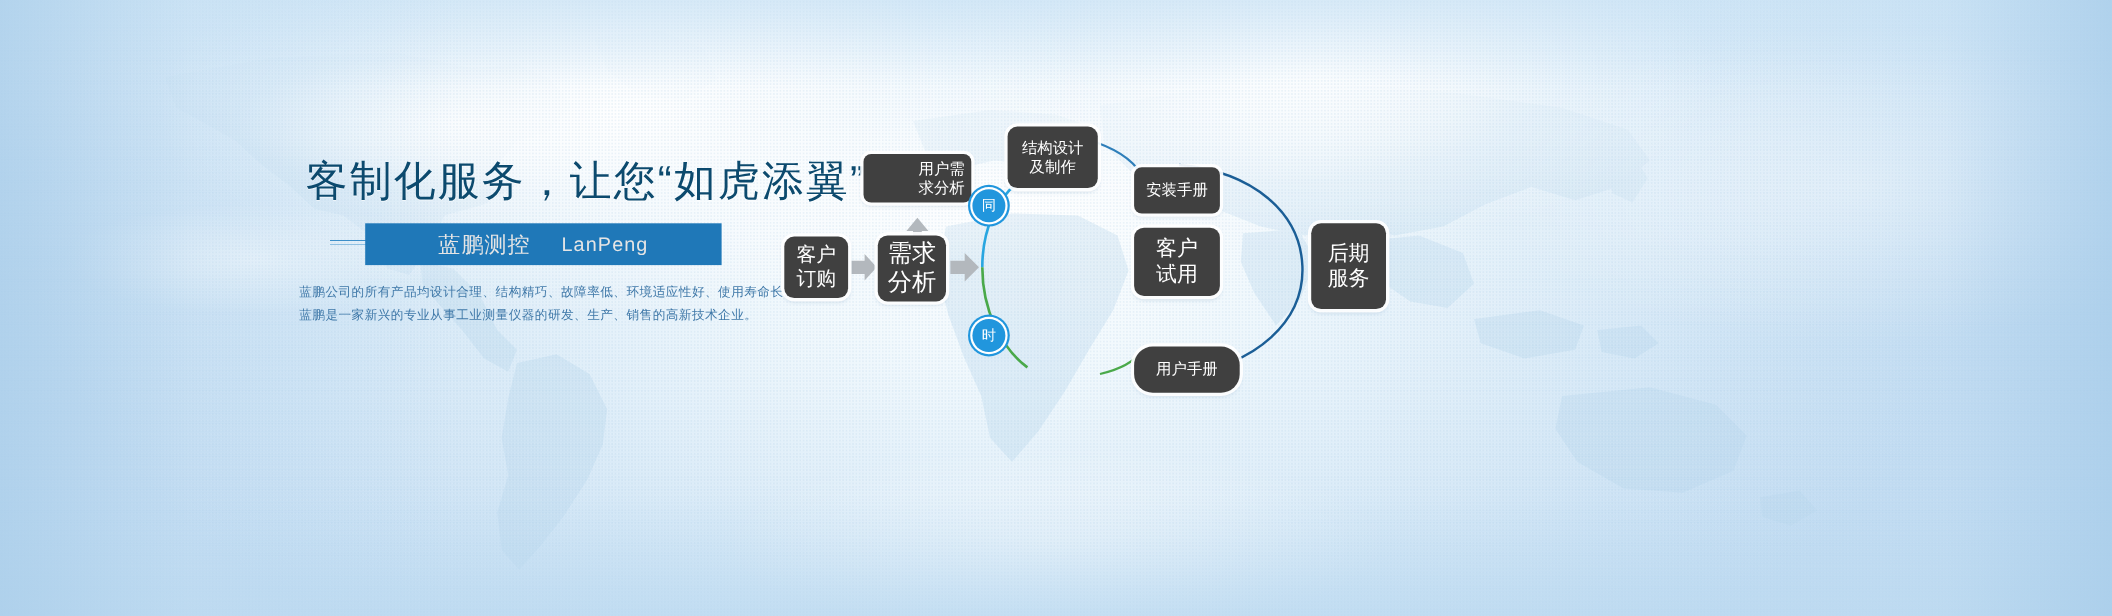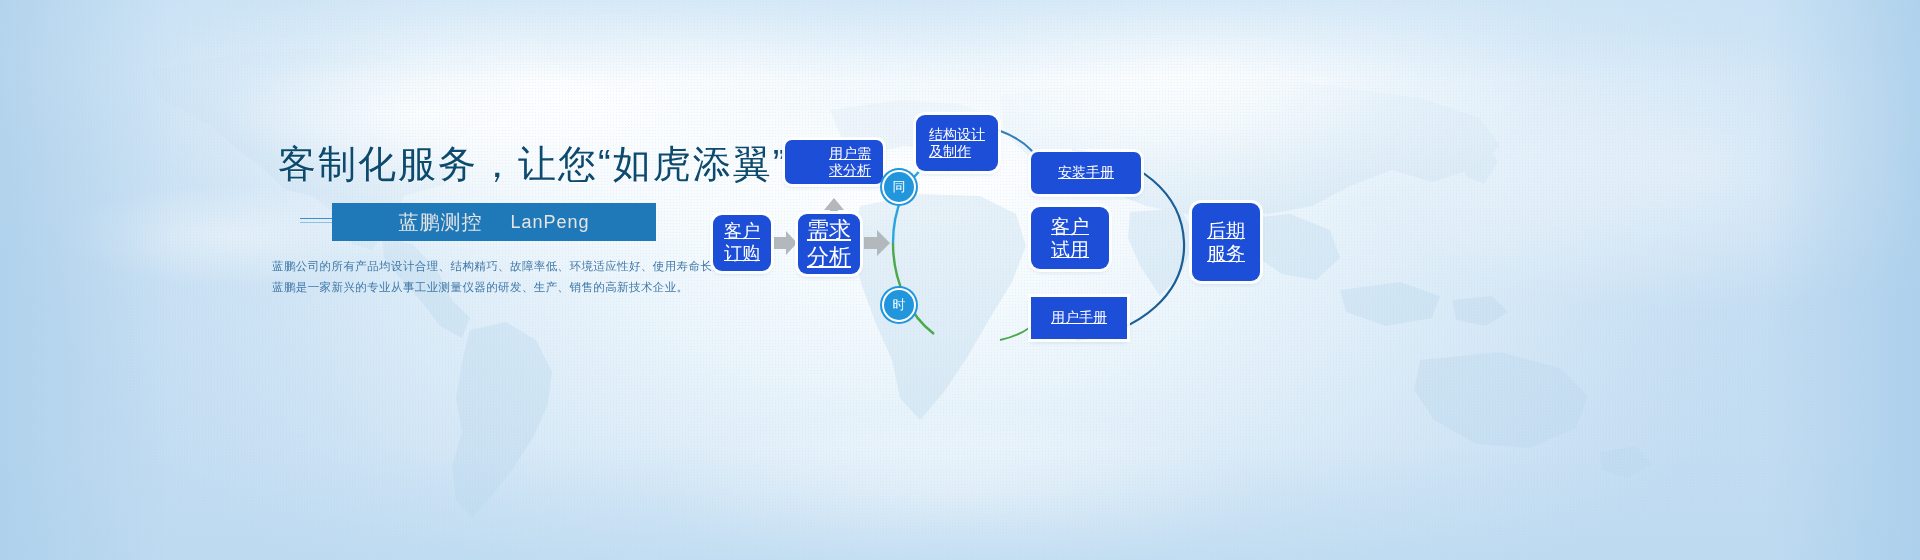--- a/index.html
+++ b/index.html
@@ -87,39 +87,38 @@
     color:#3f78a8; font-size:11.5px; line-height:22px; letter-spacing:.4px;
     white-space:nowrap;
   }
   .desc.l1 { top:255px; left:272px; width:414px; }
   .desc.l2 { top:277px; left:272px; width:414px;font-family:Liberation Mono, monospace; }
 
   
   .flow { position:absolute; left:0; top:0; width:1920px; height:560px; }
   .node {
     position:absolute;
-    background:#1d4ed8;
+    background:#404040;
     color:#ffffff;
     border-radius:9px;
     display:flex; align-items:center; justify-content:center;
-    text-align:left;
+    text-align:center;
     line-height:1.22;
     box-shadow: 0 0 0 3px rgba(255,255,255,.92), 0 2px 5px rgba(40,90,140,.28);
     white-space:pre-line;
     font-weight:400;
-    text-decoration:underline;
   }
   .n-userreq { left:785px; top:140px; width:98px;  height:44px; font-size:14px; border-radius:7px;padding-left:44px; }
   .n-order   { left:713px; top:215px; width:58px;  height:56px; font-size:18px; }
   .n-analyze { left:798px; top:214px; width:62px;  height:60px; font-size:22px; }
   .n-struct  { left:916px; top:115px; width:82px;  height:56px; font-size:14px; }
   .n-soft    { left:916px; top:315px; width:84px;  height:58px; font-size:14px; }
-  .n-install { left:1031px; top:152px; width:110px; height:42px; font-size:14px; border-radius:7px; }
+  .n-install { left:1031px; top:152px; width:78px; height:42px; font-size:14px; border-radius:7px; }
   .n-trial   { left:1031px; top:207px; width:78px; height:62px; font-size:19px; }
-  .n-manual  { left:1031px; top:297px; width:96px; height:42px; font-size:14px; border-radius:0; }
+  .n-manual  { left:1031px; top:315px; width:96px; height:42px; font-size:14px; border-radius:17px; }
   .n-after   { left:1192px; top:203px; width:68px; height:78px; font-size:19px; }
 
   .badge {
     position:absolute; width:30px; height:30px; border-radius:50%;
     background:#2196dd; color:#fff;
     display:flex; align-items:center; justify-content:center;
     font-size:13px;
     box-shadow: 0 0 0 2px #ffffff, 0 0 0 4px #2196dd;
   }
   .b-tong { left:884px; top:172px; }

